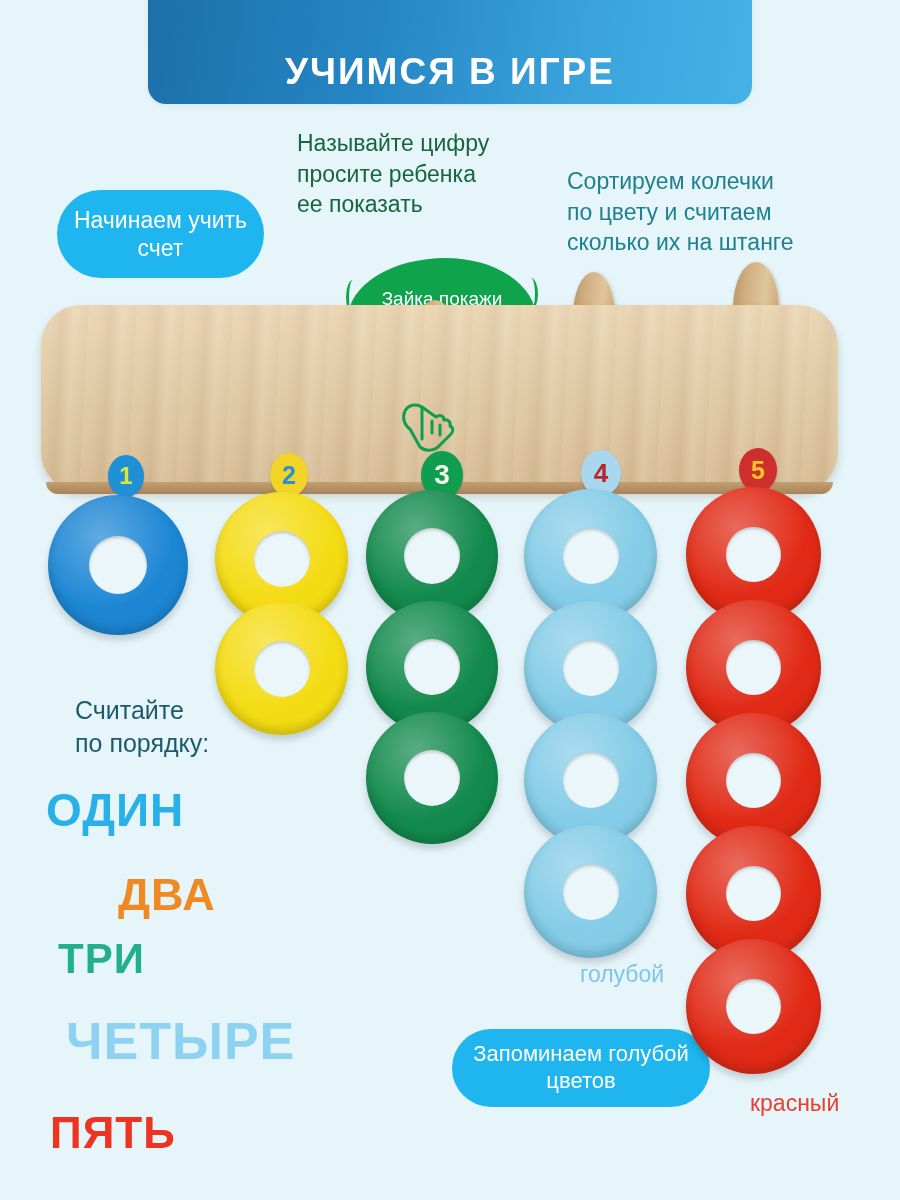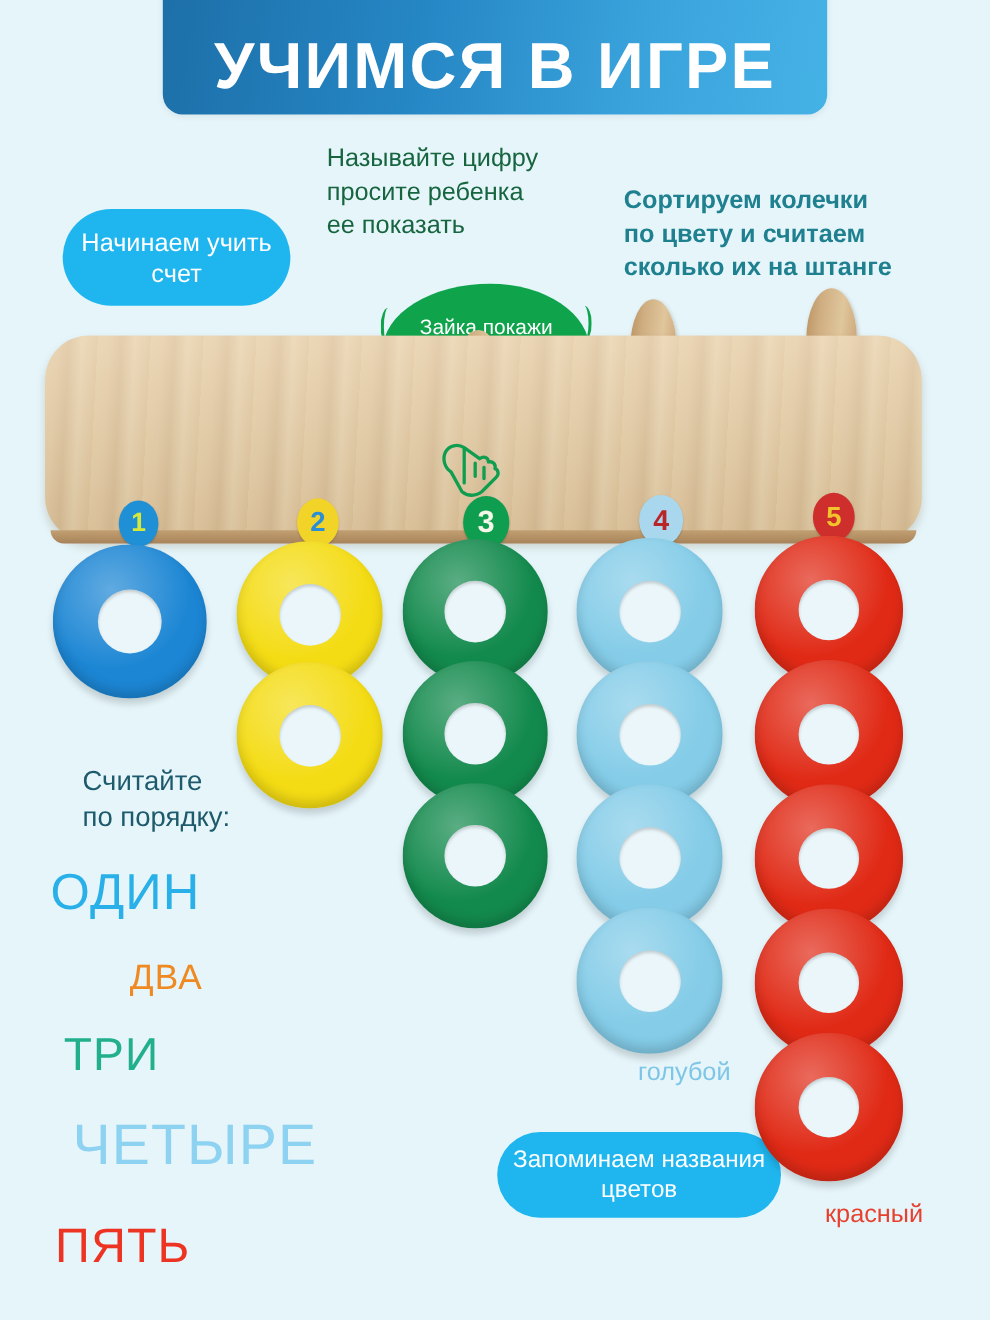--- a/index.html
+++ b/index.html
@@ -17,21 +17,21 @@
     left:148px; top:-22px;
     width:604px; height:126px;
     border-radius:18px;
     background:linear-gradient(100deg,#1d6fa8 0%,#2586c4 38%,#3aa3dc 72%,#45b2e6 100%);
     box-shadow:0 2px 6px rgba(0,0,0,.06);
     display:flex; align-items:flex-end; justify-content:center;
     padding-bottom:14px;
   }
   #title-banner .txt{
     color:#ffffff;
-    font-size:59px;
+    font-size:37px;
     font-weight:bold;
     letter-spacing:2.0px;
     line-height:1;
     white-space:nowrap;
     margin-top:30px;
   }
 
   
   .pill{
     position:absolute;
@@ -62,21 +62,20 @@
   }
   #cap-say{
     left:297px; top:128px;
     font-size:23px;
     color:#17653f;
   }
   #cap-sort{
     left:567px; top:166px;
     font-size:23px;
     color:#1f8090;
-    font-weight:bold;
   }
   #cap-count{
     left:42px; top:694px;
     font-size:25px;
     color:#1d5a6b;
     margin-left:33px;
   }
 
   
   #speech-bubble{
@@ -180,26 +179,26 @@
   
   #hand-icon{
     position:absolute;
     left:396px; top:399px;
     width:60px; height:62px;
   }
 
   
   .countword{
     position:absolute;
-    font-weight:normal;
+    font-weight:bold;
     line-height:1;
     letter-spacing:1px;
   }
   #w-odin   { left:46px;  top:787px;  font-size:46px; color:#2ab0e8; }
-  #w-dva    { left:118px; top:872px;  font-size:32px; color:#ef8a22; }
+  #w-dva    { left:118px; top:872px;  font-size:45px; color:#ef8a22; }
   #w-tri    { left:58px;  top:938px;  font-size:42px; color:#22b08c; }
   #w-chetyre{ left:66px;  top:1015px; font-size:52px; color:#8ed2f2; }
   #w-pyat   { left:50px;  top:1085px; font-size:44px; color:#ed3423;margin-top:26px; }
 
   
   .colorlabel{
     position:absolute;
     font-size:23px;
     line-height:1;
     text-align:right;
@@ -222,21 +221,21 @@
 по цвету и считаем
 сколько их на штанге</div>
 
 <div class="caption" id="cap-count">Считайте
 по порядку:</div>
 
 <div class="pill" id="pill-start">Начинаем
 учить счет</div>
 
 <div class="pill" id="pill-colors">Запоминаем
-названия цветов</div>
+голубой цветов</div>
 
 <div id="speech-bubble">
   <div class="tail"></div>
   <div class="bub">Зайка покажи
 цифру «ТРи»</div>
   <div class="arcL"></div>
   <div class="arcR"></div>
   <div class="dash d1"></div>
   <div class="dash d2"></div>
 </div>

